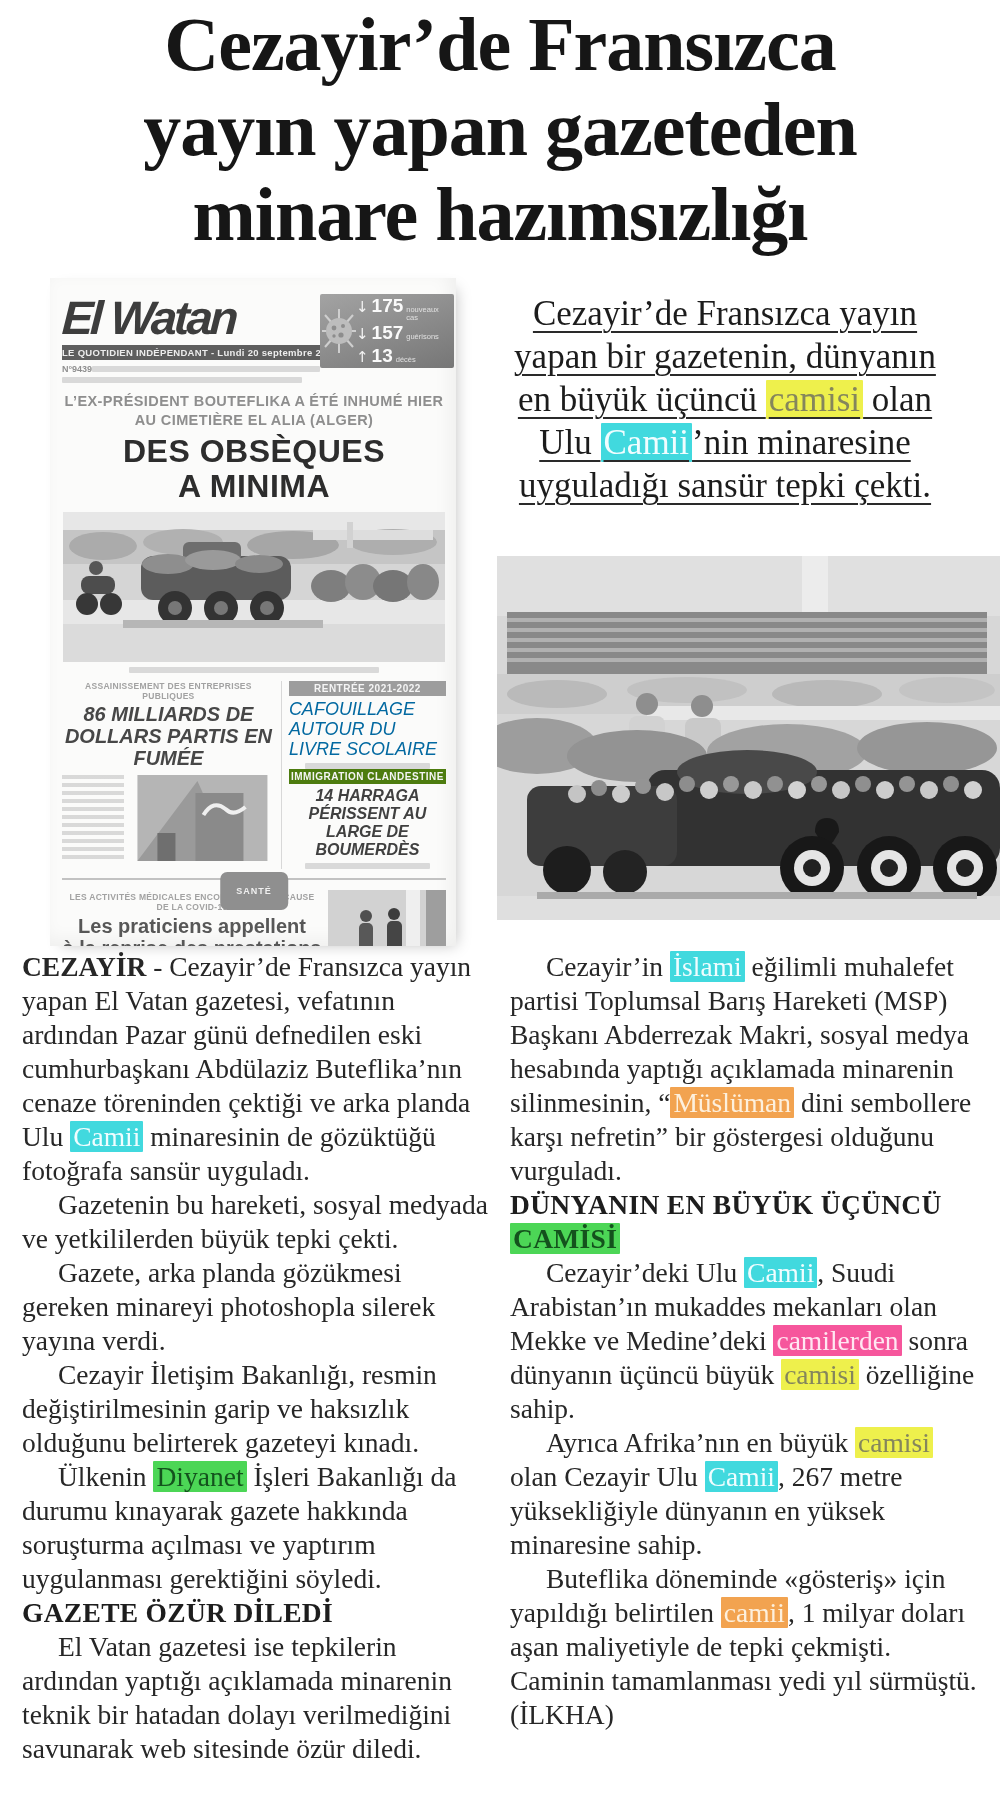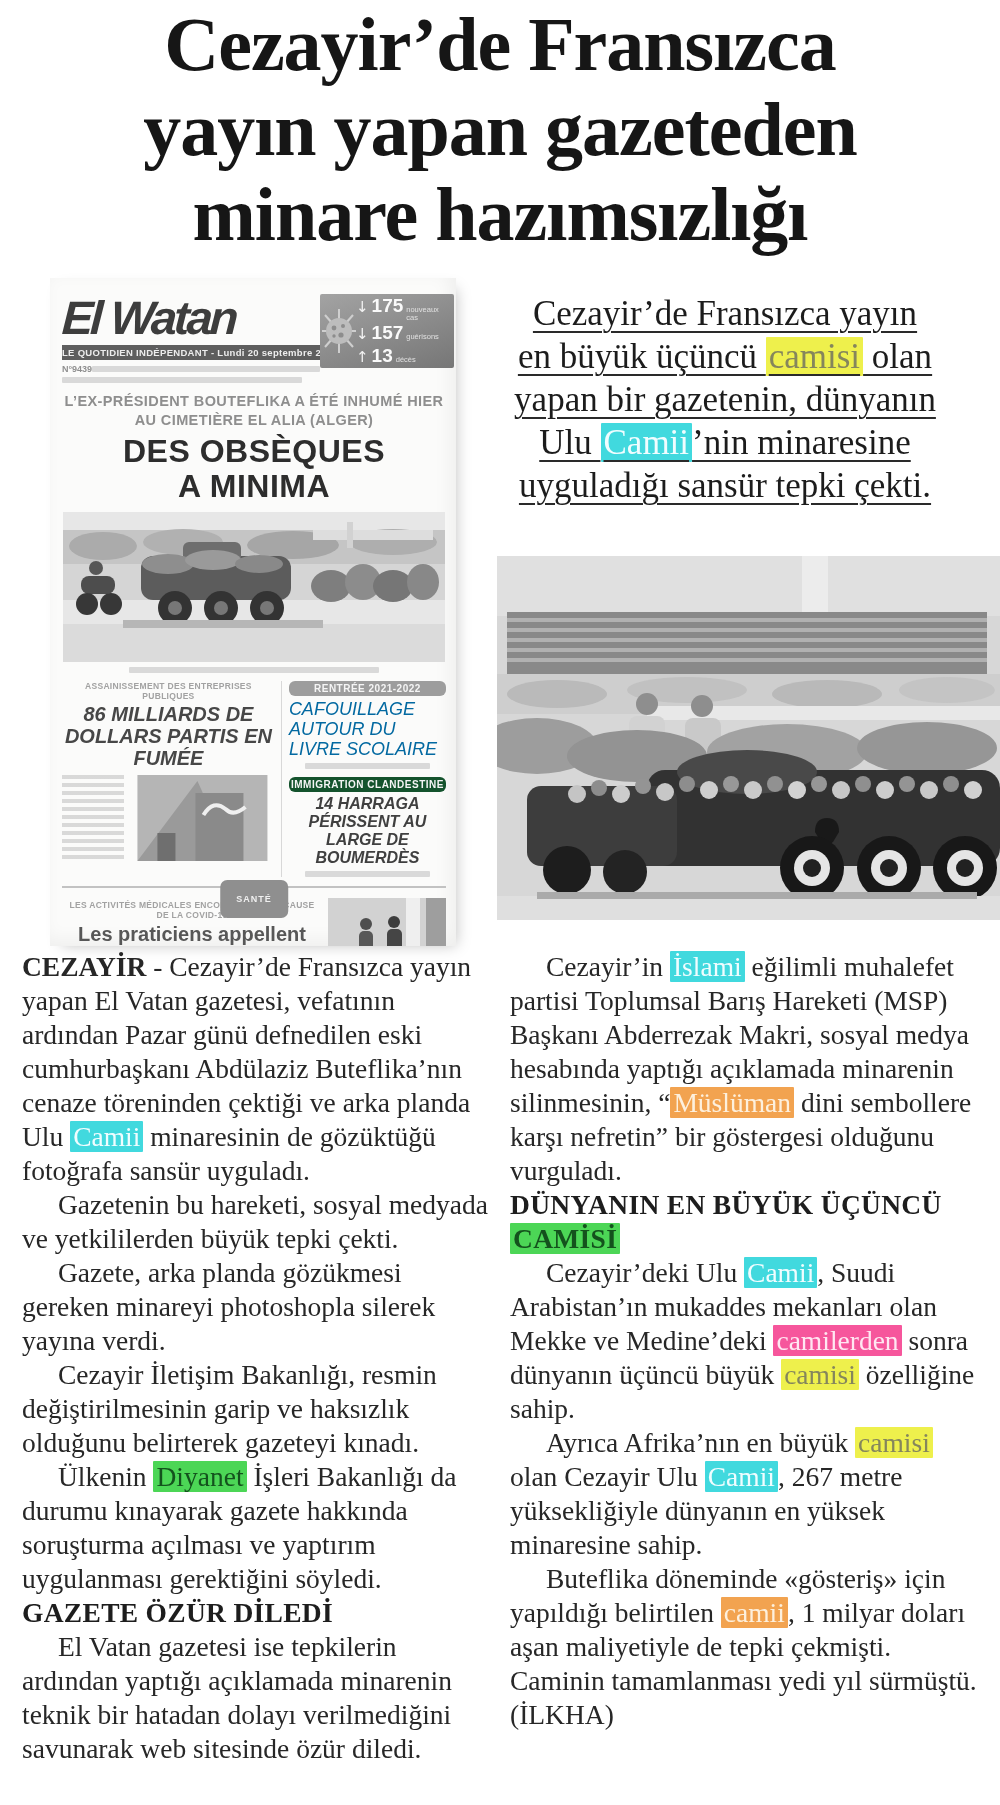--- a/index.html
+++ b/index.html
@@ -84,23 +84,23 @@
   }
   .sec1-row { display:flex; gap:6px; margin-top:6px; }
   .microcol { width:62px; height:84px;
     background:repeating-linear-gradient(to bottom,#bdbdbd 0 4px,transparent 4px 8px);
     opacity:0.55; }
   .fp-minipic { flex:1; height:86px; filter:grayscale(1) blur(0.4px); }
 
   .fp-banner {
     background:#9d9d9d; color:#f5f5f5; text-align:center;
     font-family:"Liberation Sans", sans-serif; font-weight:700;
-    font-size:10px; line-height:15px; letter-spacing:0.5px;border-radius:6px;
-  }
-  .fp-banner.dark { background:#14532d; margin-top:8px; }
+    font-size:10px; line-height:15px; letter-spacing:0.5px;
+  }
+  .fp-banner.dark { background:#4d7c0f; }
   .sec2-head {
     margin-top:3px; text-align:left; font-family:"Liberation Sans", sans-serif;
     font-style:italic; font-weight:400; font-size:18px; line-height:20px; color:#0369a1;
   }
   .sec3-head {
     margin-top:3px; text-align:center; font-family:"Liberation Sans", sans-serif;
     font-style:italic; font-weight:700; font-size:16px; line-height:18px; color:#404040;
   }
   .mini-microline { margin:4px auto 0; width:80%; }
 
@@ -310,22 +310,22 @@
           <circle cx="66" cy="24" r="6" fill="#3d3d3d"></circle>
           <rect x="59" y="31" width="15" height="38" rx="5" fill="#454545"></rect>
         </g>
       </svg>
     </div>
   </div>
 </div>
 
 <div class="lede">
     <div class="lede-line"><span>Cezayir’de Fransızca yayın</span></div>
+    <div class="lede-line"><span>yapan bir gazetenin, dünyanın</span></div>
     <div class="lede-line"><span>en büyük üçüncü </span><span class="hl hl-yellow">camisi</span><span> olan</span></div>
-    <div class="lede-line"><span>yapan bir gazetenin, dünyanın</span></div>
     <div class="lede-line"><span>Ulu </span><span class="hl hl-cyan">Camii</span><span>’nin minaresine</span></div>
     <div class="lede-line"><span>uyguladığı sansür tepki çekti.</span></div>
   </div>
 
 <svg class="main-photo" viewBox="0 0 503 364">
   <rect width="503" height="364" fill="#dedede"></rect>
   <rect x="0" y="0" width="503" height="60" fill="#e7e7e7"></rect>
   <rect x="305" y="0" width="26" height="70" fill="#f4f4f4"></rect>
   <g>
     <rect x="10" y="56" width="480" height="62" fill="#8a8a8a"></rect>

